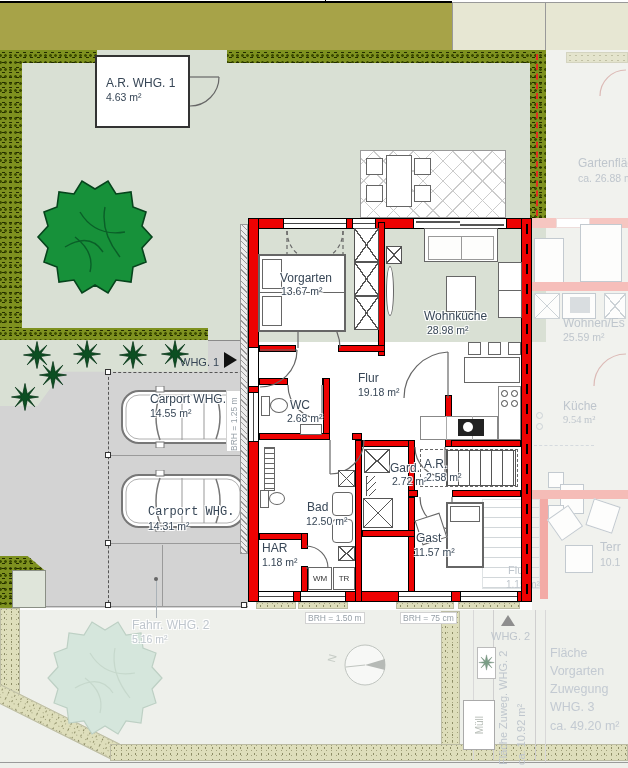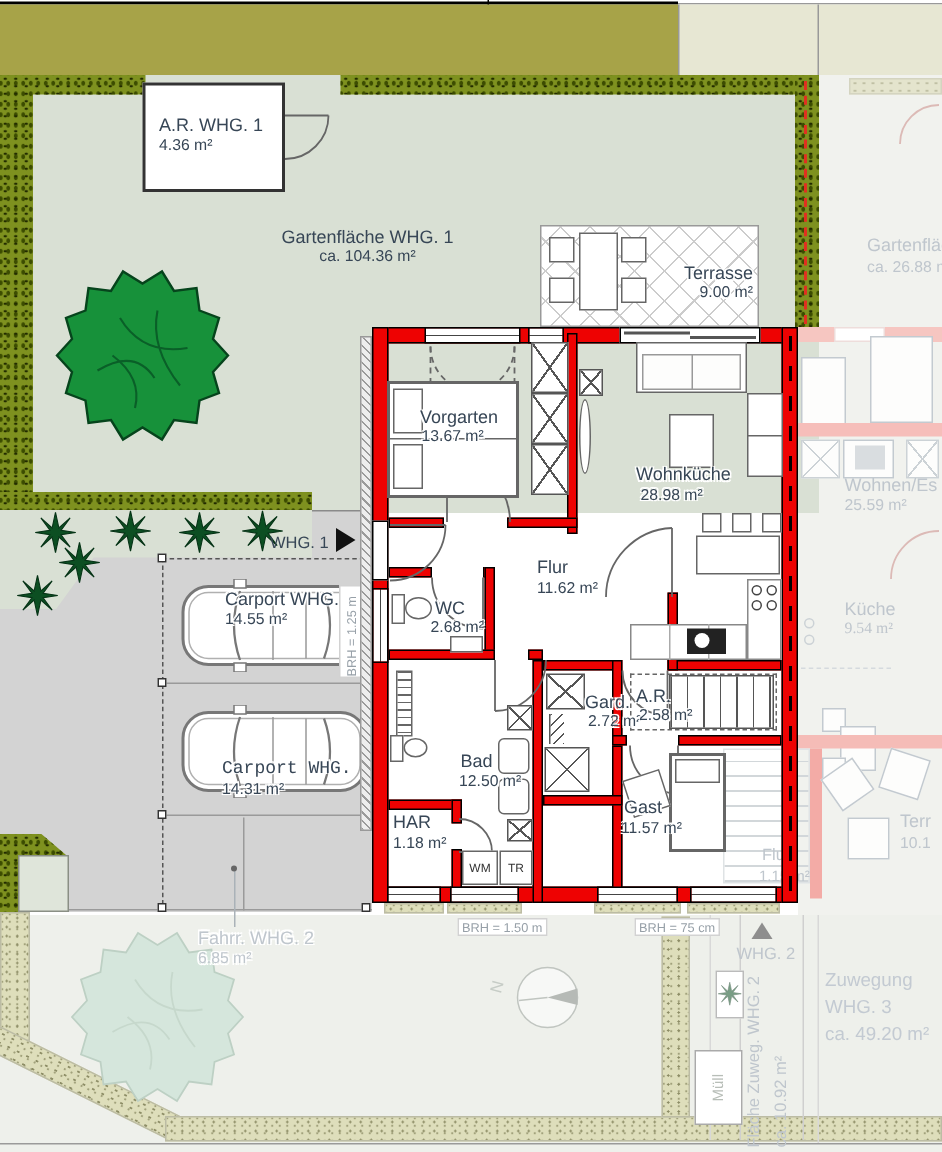--- a/index.html
+++ b/index.html
@@ -82,41 +82,33 @@
   <div class="a hedge" style="left:0;top:328px;width:208px;height:14px;"></div>
   <div class="a hedge" style="left:530px;top:50px;width:16px;height:170px;"></div>
   <div class="a" style="left:536px;top:54px;width:0;height:162px;border-left:2px dashed #e03020;"></div>
 
   <div class="a" style="left:95px;top:55px;width:95px;height:73px;background:#fff;border:2px solid #333;"></div>
   <svg class="a door" style="left:189px;top:74px;" width="34" height="36">
     <line x1="1" y1="3" x2="30" y2="3"></line>
       <path d="M30 3 A29 29 0 0 1 1 32"></path>
   </svg>
   <div class="a lbl" style="left:106px;top:76px;">A.R. WHG. 1</div>
-  <div class="a lbl ar" style="left:106px;top:91px;">4.36 m²</div>
-
-  <div class="a lbl" style="left:150px;top:151px;width:190px;text-align:center;">
-    <span style="display:block;">Gartenfläche WHG. 1</span>
-    <span class="ar" style="display:block;">ca. 104.36 m²</span>
-  </div>
+  <div class="a lbl ar" style="left:106px;top:91px;">4.63 m²</div>
+
 
   <svg class="a" style="left:35px;top:177px;" width="120" height="120">
       <use href="#treedark"></use>
     </svg>
 
   <div class="a lattice" style="left:360px;top:150px;width:146px;height:68px;"></div>
   <div class="a furn" style="left:366px;top:158px;width:17px;height:17px;"></div>
   <div class="a furn" style="left:366px;top:185px;width:17px;height:17px;"></div>
   <div class="a furn" style="left:414px;top:158px;width:17px;height:17px;"></div>
   <div class="a furn" style="left:414px;top:185px;width:17px;height:17px;"></div>
   <div class="a furn" style="left:386px;top:155px;width:26px;height:52px;"></div>
-  <div class="a lbl halo" style="left:430px;top:175px;width:72px;text-align:right;">
-    <span style="display:block;">Terrasse</span>
-    <span class="ar" style="display:block;">9.00 m²</span>
-  </div>
 
   <div class="a" style="left:0;top:340px;width:248px;height:268px;background:#d3d3d3;border-top:1px solid #8a8a8a;"></div>
   <div class="a" style="left:0;top:340px;width:208px;height:66px;background:#d9e0d4;clip-path:polygon(0 0,100% 0,100% 48%,30% 48%,18% 100%,0 100%);"></div>
   <svg class="a" style="left:22px;top:340px;" width="30" height="30">
       <use href="#palm"></use>
     </svg>
   <svg class="a" style="left:72px;top:339px;" width="30" height="30">
       <use href="#palm"></use>
     </svg>
   <svg class="a" style="left:118px;top:340px;" width="30" height="30">
@@ -170,21 +162,21 @@
 
   <div class="a speck" style="left:0;top:608px;width:20px;height:86px;"></div>
   <div class="a speck" style="left:0;top:684px;width:134px;height:18px;transform:rotate(26.5deg);transform-origin:left top;"></div>
   <div class="a speck" style="left:110px;top:744px;width:518px;height:17px;"></div>
   <div class="a" style="left:0;top:762px;width:628px;height:1px;background:#9a9a9a;"></div>
   <svg class="a" style="left:45px;top:618px;" width="120" height="120">
       <use href="#treefaded"></use>
     </svg>
 
   <div class="a lbl fade halo" style="left:132px;top:618px;">Fahrr. WHG. 2</div>
-  <div class="a lbl ar fade halo" style="left:132px;top:633px;">6.85 m²</div>
+  <div class="a lbl ar fade halo" style="left:132px;top:633px;">5.16 m²</div>
 
   <svg class="a" style="left:343px;top:643px;" width="44" height="44">
     <circle cx="22" cy="22" r="20" fill="rgba(255,255,255,.55)" stroke="#c0c5c0"></circle>
     <polygon points="22,22 42,16 42,27" fill="#b6bab6"></polygon>
     <line x1="3" y1="24" x2="22" y2="22" stroke="#c0c5c0"></line>
   </svg>
   <div class="a fadeg" style="left:328px;top:652px;font-size:11px;transform:rotate(-75deg);">N</div>
 
   <div class="a" style="left:473px;top:610px;width:1px;height:150px;background:#d8d8d8;"></div>
   <div class="a" style="left:493px;top:610px;width:1px;height:150px;background:#cfcfcf;"></div>
@@ -196,20 +188,21 @@
       <use href="#palm"></use>
     </svg>
   <div class="a" style="left:463px;top:700px;width:32px;height:50px;background:#fff;border:1px solid #aaa;display:flex;align-items:center;justify-content:center;">
     <span class="vtext" style="font-size:10px;color:#b8beb8;">Müll</span>
   </div>
   <div class="a" style="left:501px;top:615px;width:0;height:0;border-left:7px solid transparent;border-right:7px solid transparent;border-bottom:11px solid #8e8e8e;"></div>
   <div class="a fade" style="left:491px;top:630px;font-size:11px;">WHG. 2</div>
   <div class="a vtext fade" style="left:497px;top:645px;height:120px;font-size:11px;">Fläche Zuweg. WHG. 2</div>
   <div class="a vtext fade" style="left:515px;top:660px;height:105px;font-size:11px;">ca. 10.92 m²</div>
   <div class="a" style="left:550px;top:644px;font-size:12.5px;color:#c3cad2;line-height:1.45;">
+    <span style="display:block;">Fläche Vorgarten</span>
     <span style="display:block;">Zuwegung</span>
     <span style="display:block;">WHG. 3</span>
     <span style="display:block;">ca. 49.20 m²</span>
   </div>
 
   <div class="a speckf" style="left:566px;top:52px;width:62px;height:11px;"></div>
   <svg class="a doorf" style="left:598px;top:68px;" width="30" height="30">
       <path d="M2 28 A26 26 0 0 1 28 2"></path>
     </svg>
   <div class="a lbl fade" style="left:578px;top:156px;">Gartenfläc</div>
@@ -386,30 +379,30 @@
   <div class="a" style="left:446px;top:450px;width:70px;height:36px;border:1px solid #555;background:repeating-linear-gradient(90deg,#555 0 1px,transparent 1px 11px);"></div>
   <div class="a furn" style="left:446px;top:502px;width:38px;height:66px;border-width:2px;"></div>
   <div class="a furn" style="left:450px;top:506px;width:30px;height:16px;"></div>
   <div class="a furn" style="left:418px;top:516px;width:26px;height:26px;transform:rotate(-18deg);"></div>
 
   <div class="a lbl halo" style="left:280px;top:271px;">Vorgarten</div>
   <div class="a lbl ar halo" style="left:281px;top:285px;">13.67 m²</div>
   <div class="a lbl halo" style="left:424px;top:309px;">Wohnküche</div>
   <div class="a lbl ar halo" style="left:427px;top:324px;">28.98 m²</div>
   <div class="a lbl halo" style="left:358px;top:371px;">Flur</div>
-  <div class="a lbl ar halo" style="left:358px;top:386px;">11.62 m²</div>
+  <div class="a lbl ar halo" style="left:358px;top:386px;">19.18 m²</div>
   <div class="a lbl halo" style="left:290px;top:398px;">WC</div>
   <div class="a lbl ar halo" style="left:287px;top:412px;">2.68 m²</div>
   <div class="a lbl halo" style="left:390px;top:461px;">Gard.</div>
   <div class="a lbl ar halo" style="left:392px;top:475px;">2.72 m²</div>
   <div class="a lbl halo" style="left:424px;top:457px;">A.R.</div>
   <div class="a lbl ar halo" style="left:426px;top:471px;">2.58 m²</div>
   <div class="a lbl halo" style="left:307px;top:500px;">Bad</div>
   <div class="a lbl ar halo" style="left:306px;top:515px;">12.50 m²</div>
   <div class="a lbl halo" style="left:262px;top:541px;">HAR</div>
   <div class="a lbl ar halo" style="left:262px;top:556px;">1.18 m²</div>
   <div class="a lbl halo" style="left:416px;top:531px;">Gast</div>
   <div class="a lbl ar halo" style="left:414px;top:546px;">11.57 m²</div>
 
   <div class="a brhbox" style="left:305px;top:612px;">BRH = 1.50 m</div>
-  <div class="a brhbox" style="left:400px;top:612px;margin-left:23px;">BRH = 75 cm</div>
+  <div class="a brhbox" style="left:400px;top:612px;">BRH = 75 cm</div>
 
 </div>
 
 </body></html>

